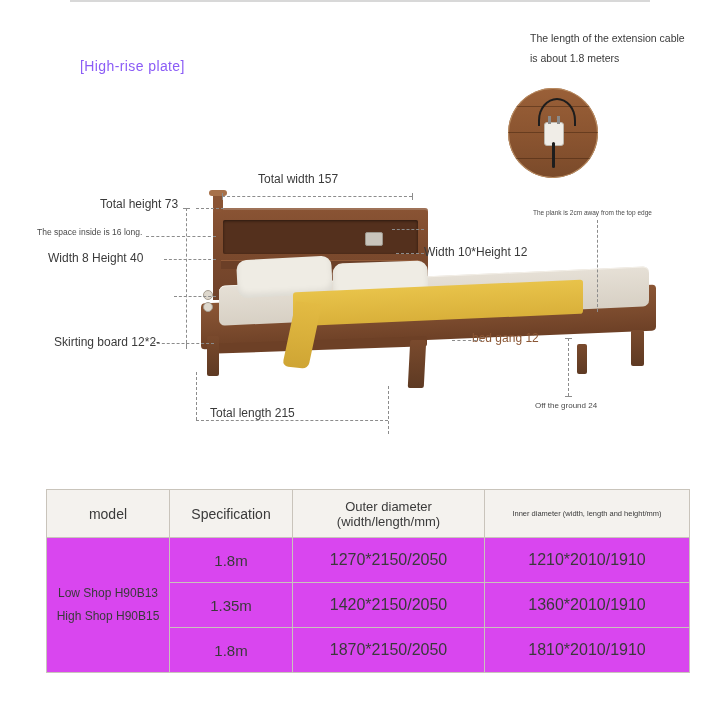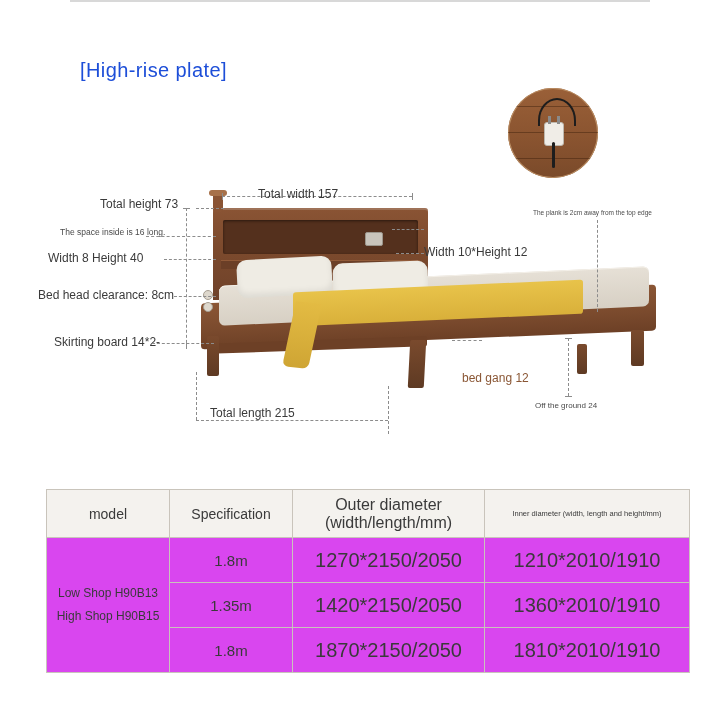--- a/index.html
+++ b/index.html
@@ -43,22 +43,22 @@
   }
   .lbl.tiny {
     font-size: 6.5px;
     color: #4a4a4a;
   }
   .lbl.big {
     font-size: 14px;
     color: #2b2b2b;
   }
   .lbl.title {
-    font-size: 20px;
-    color: #1d4ed8;
+    font-size: 14px;
+    color: #8b5cf6;
     letter-spacing: 0.4px;
   }
   .dim {
     position: absolute;
     border-top: 1px dashed #8c8c8c;
     height: 0;
   }
   .dimv {
     position: absolute;
     border-left: 1px dashed #8c8c8c;
@@ -295,35 +295,36 @@
   }
   .tbl thead td {
     height: 45px;
     background: #f4f2ee;
   }
   .tbl tbody td {
     height: 42px;
   }
   .th-model { font-size: 14px; }
   .th-spec { font-size: 14px; }
-  .th-outer { font-size: 16px; }
+  .th-outer { font-size: 13px; }
   .th-inner { font-size: 7.5px; }
   .c-model { font-size: 12px; line-height: 1.9; }
   .c-spec { font-size: 15px; }
-  .c-val { font-size: 20px; }
+  .c-val { font-size: 16px; }
 </style>
 </head>
 <body>
 
 <div class="stage">
 
   <div class="top-rule"></div>
 
   <div class="lbl title" style="left:80px; top:57px;">[High-rise plate]</div>
 
+  <div class="lbl" style="left:530px; top:29px; width:160px; white-space:normal; font-size:10.5px; line-height:1.9;">The length of the extension cable is about 1.8 meters</div>
 
   <div class="inset">
     <div class="plank" style="top:18px;"></div>
     <div class="plank" style="top:44px;"></div>
     <div class="plank" style="top:70px;"></div>
     <div class="cord"></div>
     <div class="plugbody"></div>
     <div class="plugpin" style="left:40px;"></div>
     <div class="plugpin" style="left:49px;"></div>
     <div class="plugwire"></div>
@@ -351,49 +352,48 @@
     <div class="leg l4"></div>
     <div class="leg l3"></div>
 
     <div class="knob" style="left:18px; top:100px;"></div>
     <div class="knob" style="left:18px; top:112px;"></div>
   </div>
 
   <div class="dim" style="left:222px; top:196px; width:190px;"></div>
   <div class="tick" style="left:222px; top:193px;"></div>
   <div class="tick" style="left:412px; top:193px;"></div>
-  <div class="lbl" style="left:258px; top:186px;">Total width 157</div>
+  <div class="lbl" style="left:258px; top:171px;">Total width 157</div>
 
   <div class="dimv" style="left:186px; top:208px; height:140px;"></div>
   <div class="tickh" style="left:183px; top:208px;"></div>
   <div class="dim" style="left:196px; top:208px; width:28px;"></div>
   <div class="lbl" style="left:100px; top:196px;">Total height 73</div>
 
-  <div class="lbl small" style="left:60px; top:227px;">The space inside is 16 long.</div>
+  <div class="lbl small" style="left:37px; top:227px;">The space inside is 16 long.</div>
   <div class="dim" style="left:146px; top:236px; width:70px;"></div>
 
   <div class="lbl" style="left:48px; top:250px;">Width 8 Height 40</div>
   <div class="dim" style="left:164px; top:259px; width:52px;"></div>
 
-  <div class="lbl" style="left:38px; top:287px;">Bed head clearance: 8cm</div>
   <div class="dim" style="left:174px; top:296px; width:42px;"></div>
 
-  <div class="lbl" style="left:54px; top:334px;">Skirting board 14*2-</div>
+  <div class="lbl" style="left:54px; top:334px;">Skirting board 12*2-</div>
   <div class="dim" style="left:152px; top:343px; width:62px;"></div>
   <div class="dimv" style="left:186px; top:343px; height:6px;"></div>
 
   <div class="dim" style="left:392px; top:229px; width:32px;"></div>
 
   <div class="lbl" style="left:424px; top:244px;">Width 10*Height 12</div>
   <div class="dim" style="left:396px; top:253px; width:28px;"></div>
 
   <div class="lbl tiny" style="left:533px; top:209px;">The plank is 2cm away from the top edge</div>
   <div class="dimv" style="left:597px; top:220px; height:92px;"></div>
 
-  <div class="lbl" style="left:462px; top:330px; color:#8a5634;margin-top:40px;">bed gang 12</div>
+  <div class="lbl" style="left:472px; top:330px; color:#8a5634;">bed gang 12</div>
   <div class="dim" style="left:452px; top:340px; width:30px;"></div>
 
   <div class="lbl tiny" style="left:535px; top:401px; font-size:8px;">Off the ground 24</div>
   <div class="dimv" style="left:568px; top:338px; height:58px;"></div>
   <div class="tickh" style="left:565px; top:338px;"></div>
   <div class="tickh" style="left:565px; top:396px;"></div>
 
   <div class="dim" style="left:196px; top:420px; width:192px;"></div>
   <div class="dimv" style="left:196px; top:372px; height:48px;"></div>
   <div class="dimv" style="left:388px; top:386px; height:48px;"></div>

